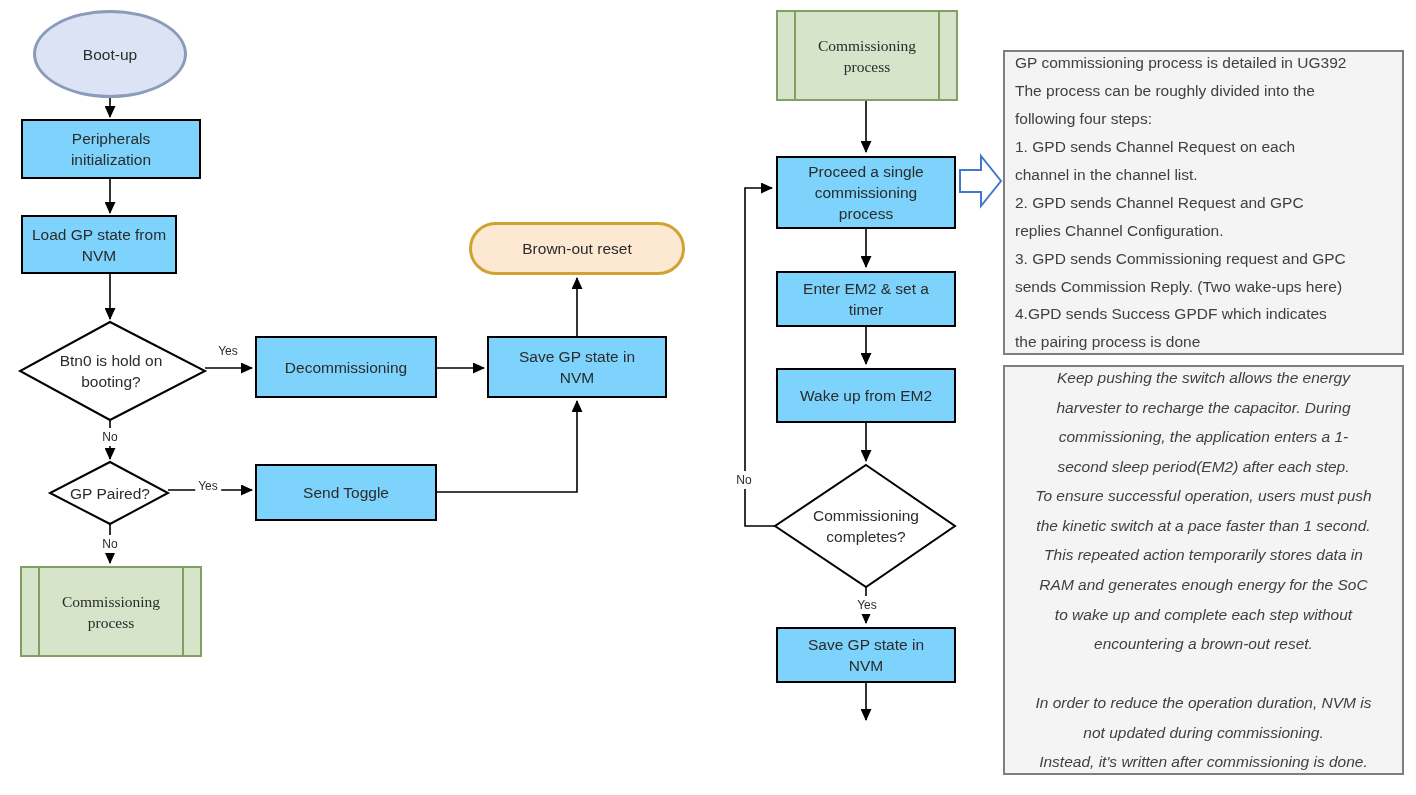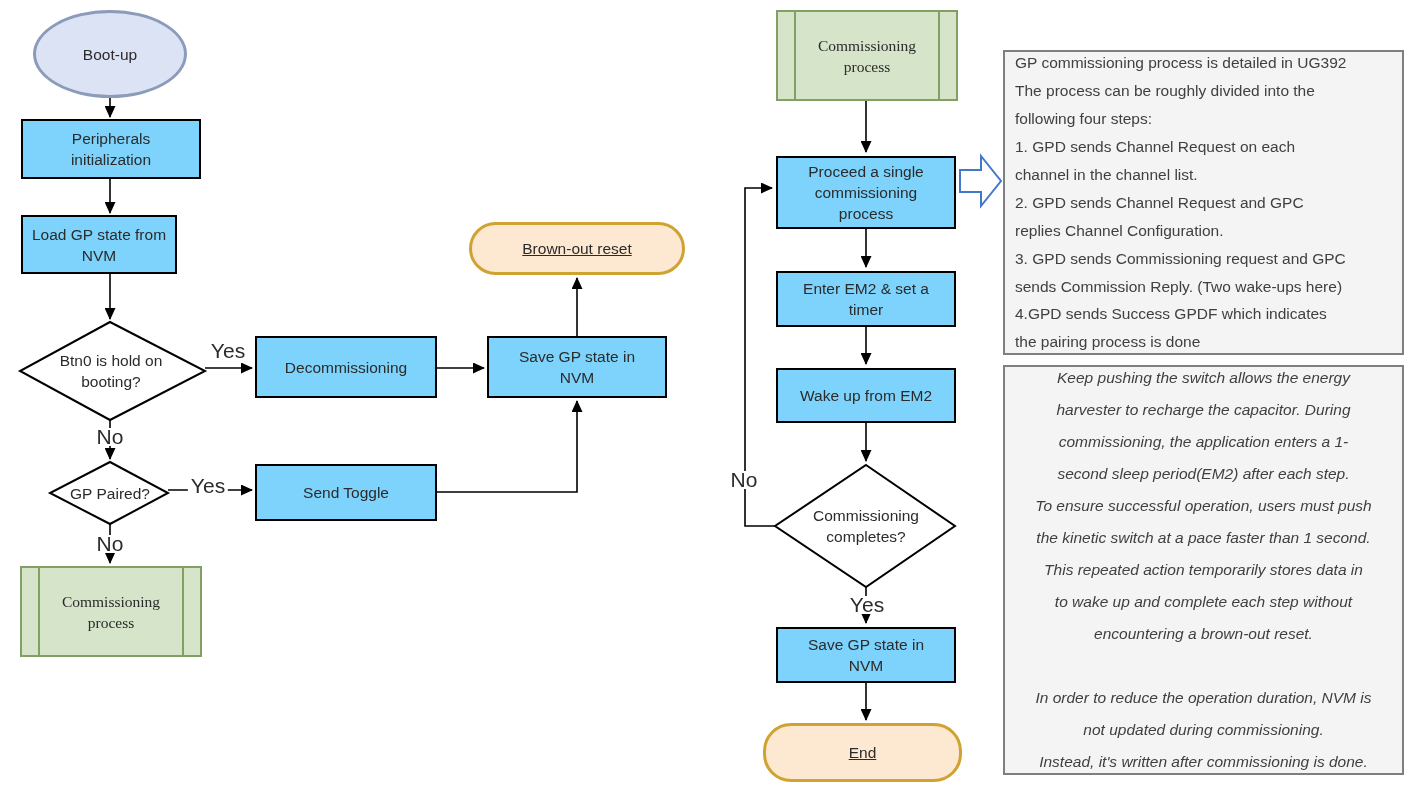--- a/index.html
+++ b/index.html
@@ -14,28 +14,28 @@
     text-align:center;font-size:15.5px;line-height:21px;
   }
   .rect{background:#7dd3fc;border:2px solid #000000;text-align:center;}
   .predef{background:#d6e4ca;border:2px solid #82a064;font-family:Liberation Serif, serif;}
   .predef::before,.predef::after{
     content:"";position:absolute;top:0;bottom:0;width:0;border-left:2px solid #82a064;
   }
   .predef::before{left:16px;}
   .predef::after{right:16px;}
   .ellipse{background:#dbe3f4;border:3px solid #8b9bba;border-radius:50%;}
-  .stadium{background:#fde8d2;border:3px solid #cfa232;border-radius:28px;text-decoration:underline;}
+  .stadium{background:#fde8d2;border:3px solid #cfa232;border-radius:28px;}
   .lbl{display:inline-block;}
   .dlabel{
     position:absolute;display:flex;align-items:center;justify-content:center;
     text-align:center;font-size:15.5px;line-height:21px;
   }
   .elabel{
-    position:absolute;transform:translate(-50%,-50%);font-size:21px;line-height:18px;
+    position:absolute;transform:translate(-50%,-50%);font-size:12px;line-height:18px;
     background:#ffffff;padding:0 3px;white-space:nowrap;
   }
   .note{
     position:absolute;background:#f4f4f4;border:2px solid #7f7f7f;color:#404040;
     display:flex;flex-direction:column;justify-content:space-between;
     font-size:15.5px;padding:0 10px;
   }
   .note .note-line{min-height:21.5px;line-height:21.5px;}
   .note-left{text-align:left;}
   .note-center{text-align:center;font-style:italic;}
@@ -119,23 +119,20 @@
   </div>
   <div class="node rect" style="left:776px;top:271px;width:180px;height:56px">
     <span class="lbl" style="max-width:160px">Enter EM2 &amp; set a timer</span>
   </div>
   <div class="node rect" style="left:776px;top:368px;width:180px;height:55px">
     <span class="lbl" style="max-width:175px">Wake up from EM2</span>
   </div>
   <div class="node rect" style="left:776px;top:627px;width:180px;height:56px">
     <span class="lbl" style="max-width:135px">Save GP state in NVM</span>
   </div>
-  <div class="node stadium" style="left:763px;top:723px;width:199px;height:59px">
-    <span class="lbl" style="max-width:150px">End</span>
-  </div>
 
   <div class="dlabel" style="left:795px;top:495px;width:142px;height:62px">Commissioning completes?</div>
 
   <div class="elabel" style="left:744px;top:480px">No</div>
   <div class="elabel" style="left:867px;top:605px">Yes</div>
 
   <div class="note note-left" style="left:1003px;top:50px;width:401px;height:305px">
       <div class="note-line">GP commissioning process is detailed in UG392</div>
       <div class="note-line">The process can be roughly divided into the</div>
       <div class="note-line">following four steps:</div>
@@ -149,20 +146,21 @@
       <div class="note-line">the pairing process is done</div>
     </div>
   <div class="note note-center" style="left:1003px;top:365px;width:401px;height:410px">
       <div class="note-line">Keep pushing the switch allows the energy</div>
       <div class="note-line">harvester to recharge the capacitor. During</div>
       <div class="note-line">commissioning, the application enters a 1-</div>
       <div class="note-line">second sleep period(EM2) after each step.</div>
       <div class="note-line">To ensure successful operation, users must push</div>
       <div class="note-line">the kinetic switch at a pace faster than 1 second.</div>
       <div class="note-line">This repeated action temporarily stores data in</div>
+      <div class="note-line">RAM and generates enough energy for the SoC</div>
       <div class="note-line">to wake up and complete each step without</div>
       <div class="note-line">encountering a brown-out reset.</div>
       <div class="note-line"></div>
       <div class="note-line">In order to reduce the operation duration, NVM is</div>
       <div class="note-line">not updated during commissioning.</div>
       <div class="note-line">Instead, it's written after commissioning is done.</div>
     </div>
 
 </div>
 

